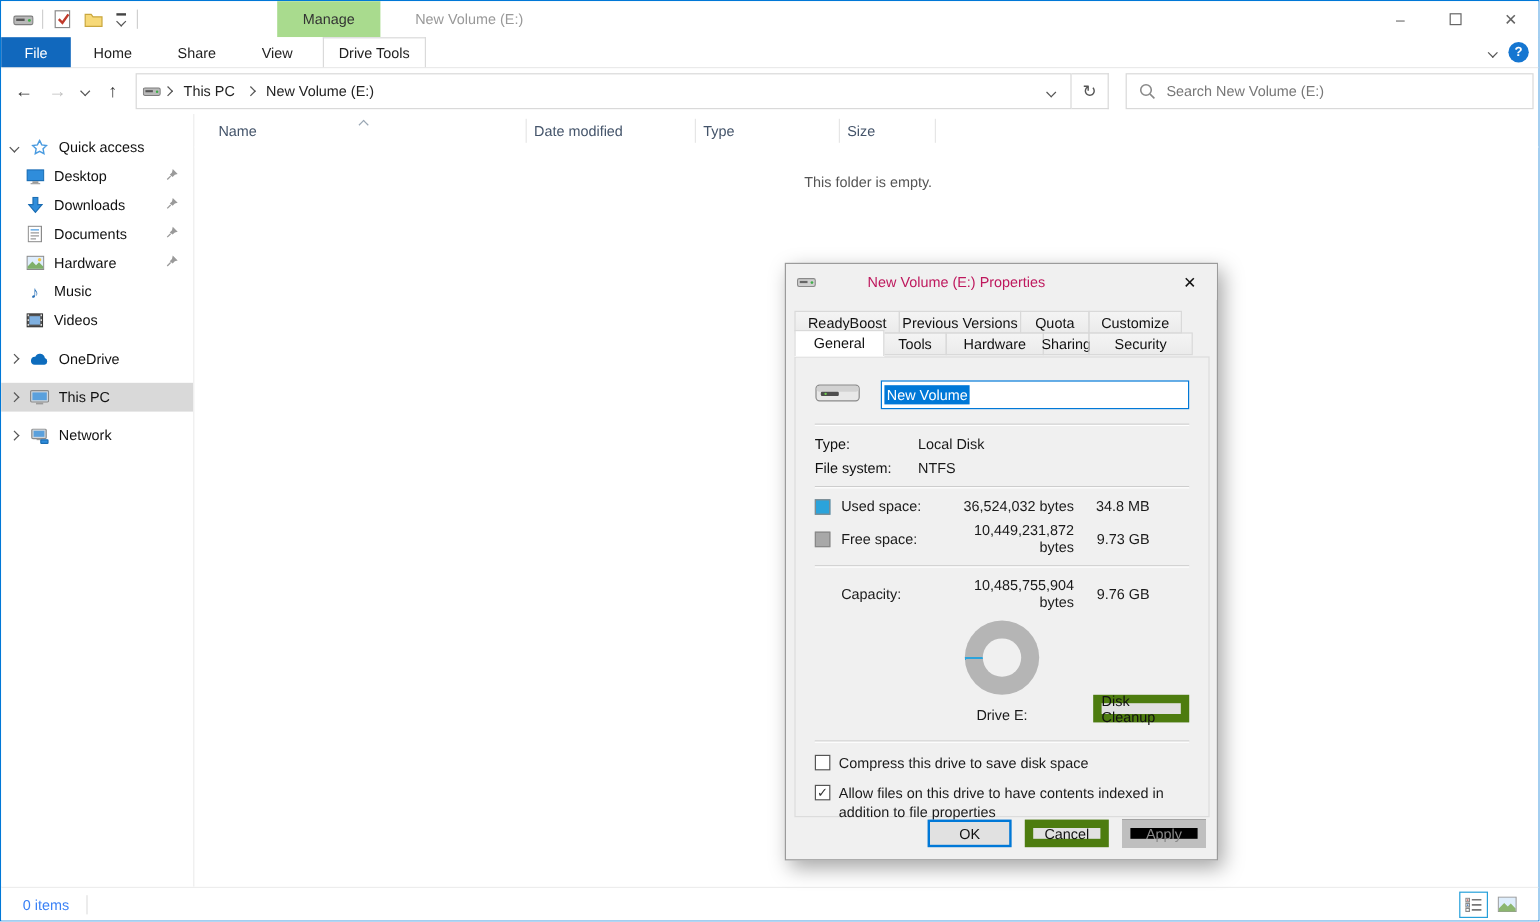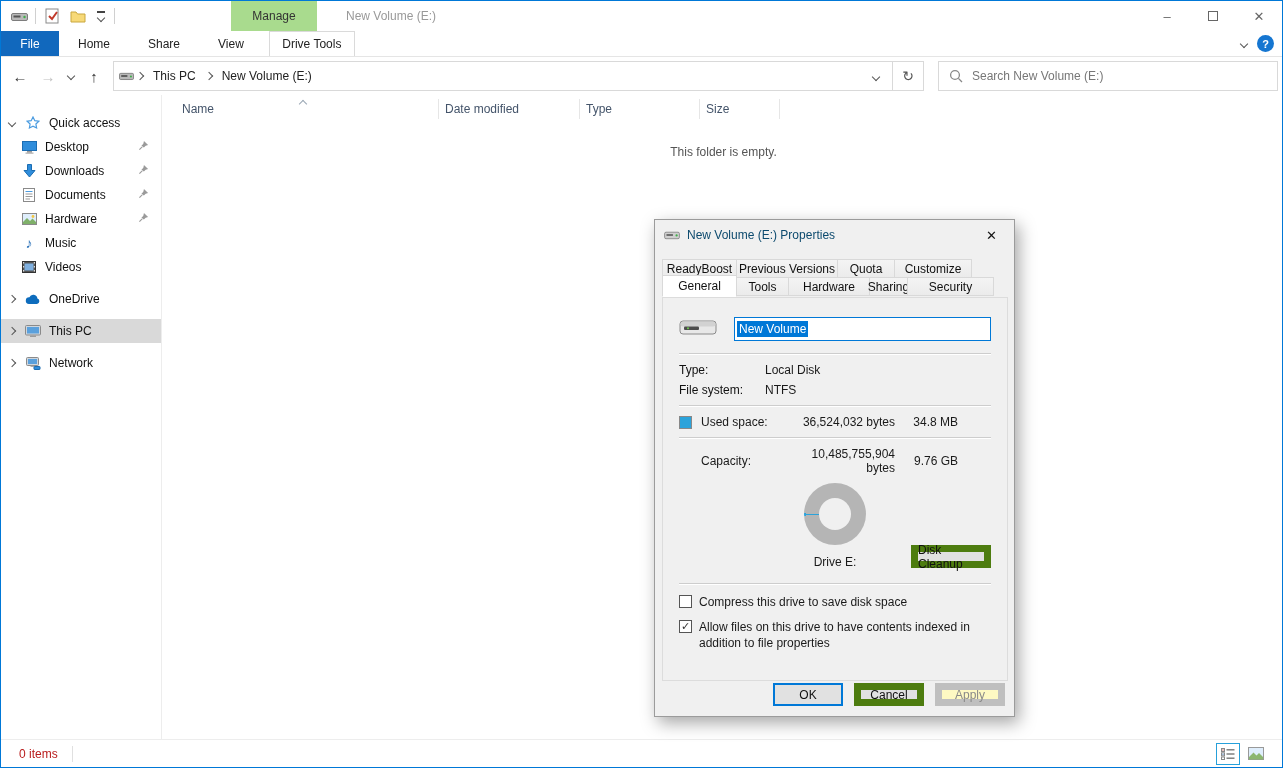--- a/index.html
+++ b/index.html
@@ -69,31 +69,31 @@
   .col.name { width:277px; padding-left:20px; }
   .col.date { width:141px; padding-left:6px; }
   .col.type { width:120px; padding-left:6px; }
   .col.size { width:80px; padding-left:6px; }
   .sort-caret { position:absolute; left:138px; top:1px; }
   .sort-caret .chev { border-color:#9aa7b4; }
   .empty-msg { margin-top:22px; text-align:center; color:#555; width:1123px; }
 
   
   .statusbar { position:absolute; left:0; right:0; bottom:0; height:28px; background:#fff; border-top:1px solid #ededed; display:flex; align-items:center; }
-  .status-text { padding-left:18px; color:#b91c1c; }
+  .status-text { padding-left:18px; color:#3b82f6; }
   .status-sep { width:1px; height:16px; background:#e0e0e0; margin-left:14px; }
   .view-toggles { margin-left:auto; display:flex; padding-right:14px; gap:4px; }
   .vt { width:24px; height:22px; display:flex; align-items:center; justify-content:center; border:1px solid transparent; }
   .vt.active { border-color:#26a0da; background:#fff; }
 
   
   .dialog { position:absolute; left:653px; top:218px; width:361px; height:498px; background:#f0f0f0;
     border:1px solid #9b9b9b; box-shadow:4px 6px 16px rgba(0,0,0,.35); }
   .dlg-tb { height:30px; display:flex; align-items:center; background:#f0f0f0; padding-left:9px; gap:7px; }
-  .dlg-title { color:#0c4a6e; }
+  .dlg-title { color:#be185d;margin-left:36px; }
   .dlg-close { margin-left:auto; width:45px; height:30px; display:flex; align-items:center; justify-content:center; color:#111; font-size:13px; }
   .tabs { position:absolute; left:7px; width:346px; display:flex; }
   .trow1 { top:39px; }
   .trow2 { top:57px; }
   .dtab { height:19px; background:linear-gradient(#f4f4f4,#ebebeb); border:1px solid #d9d9d9; display:flex;
     align-items:center; justify-content:center; color:#111; margin-right:-1px; }
   .dtab.active { background:#fff; height:22px; margin-top:-2px; border-bottom:1px solid #fff; position:relative; z-index:3; }
   .page { position:absolute; left:7px; top:77px; width:346px; height:384px; background:#f0f0f0; border:1px solid #dcdcdc; padding:16px 16px 0 16px; }
   .sep { border-top:1px solid #cdcdcd; border-bottom:1px solid #fff; height:2px; margin:8px 0; }
 
@@ -120,21 +120,21 @@
   .cleanup-btn { position:absolute; right:0; top:-4px; width:80px; height:23px; }
 
   .cbrow { display:flex; margin:9px 0 0 0; gap:7px; }
   .cbox { width:13px; height:13px; background:#fff; border:1px solid #555; flex:0 0 13px; margin-top:1px;
     display:flex; align-items:center; justify-content:center; font-size:11px; color:#333; }
   .cbtext { line-height:1.35; width:302px; }
 
   .dlg-btns { position:absolute; right:9px; bottom:10px; display:flex; gap:11px; }
   .dlg-btn { width:70px; height:23px; }
   .dlg-btn.focus { border:2px solid #0078d7; }
-  .dlg-btn.disabled { background:#fef9c3; border-color:#bfbfbf; color:#8a8a8a;text-align:right; }
+  .dlg-btn.disabled { background:#000000; border-color:#bfbfbf; color:#8a8a8a;text-align:right; }
 </style>
 </head>
 <body>
 
 <div class="win">
 
   <div class="tb">
     <div class="qat">
       <span class="qat-btn">
         <svg width="17" height="13" viewBox="0 0 17 13">
@@ -390,21 +390,21 @@
             <rect x="0.5" y="3.5" width="16" height="7" rx="1.5" fill="#cfcfcf" stroke="#8a8a8a"></rect>
             <rect x="2.5" y="5.5" width="7" height="2" fill="#666"></rect>
             <circle cx="13.5" cy="7" r="1.2" fill="#3fae49"></circle>
           </svg>
       </span>
       <span class="dlg-title">New Volume (E:) Properties</span>
       <span class="dlg-close">✕</span>
     </div>
 
     <div class="tabs trow1">
-      <div class="dtab" style="width:75px">ReadyBoost</div>
+      <div class="dtab" style="width:88px">ReadyBoost</div>
       <div class="dtab" style="width:102px">Previous Versions</div>
       <div class="dtab" style="width:58px">Quota</div>
       <div class="dtab" style="width:78px">Customize</div>
     </div>
     <div class="tabs trow2">
       <div class="dtab active" style="width:75px">General</div>
       <div class="dtab" style="width:53px">Tools</div>
       <div class="dtab" style="width:82px">Hardware</div>
       <div class="dtab" style="width:39px">Sharing</div>
       <div class="dtab" style="width:87px">Security</div>
@@ -435,20 +435,26 @@
         <span>NTFS</span>
       </div>
       <div class="sep"></div>
 
       <div class="urow">
         <span class="sw" style="background: rgb(43, 163, 219);"></span>
         <span class="ulabel">Used space:</span>
         <span class="ubytes">36,524,032 bytes</span>
         <span class="usize">34.8 MB</span>
       </div>
+      <div class="urow">
+        <span class="sw" style="background: rgb(168, 168, 168);"></span>
+        <span class="ulabel">Free space:</span>
+        <span class="ubytes">10,449,231,872 bytes</span>
+        <span class="usize">9.73 GB</span>
+      </div>
       <div class="sep"></div>
 
       <div class="urow">
         <span class="cap-indent"></span>
         <span class="ulabel">Capacity:</span>
         <span class="ubytes">10,485,755,904 bytes</span>
         <span class="usize">9.76 GB</span>
       </div>
 
       <div class="donut-wrap">

